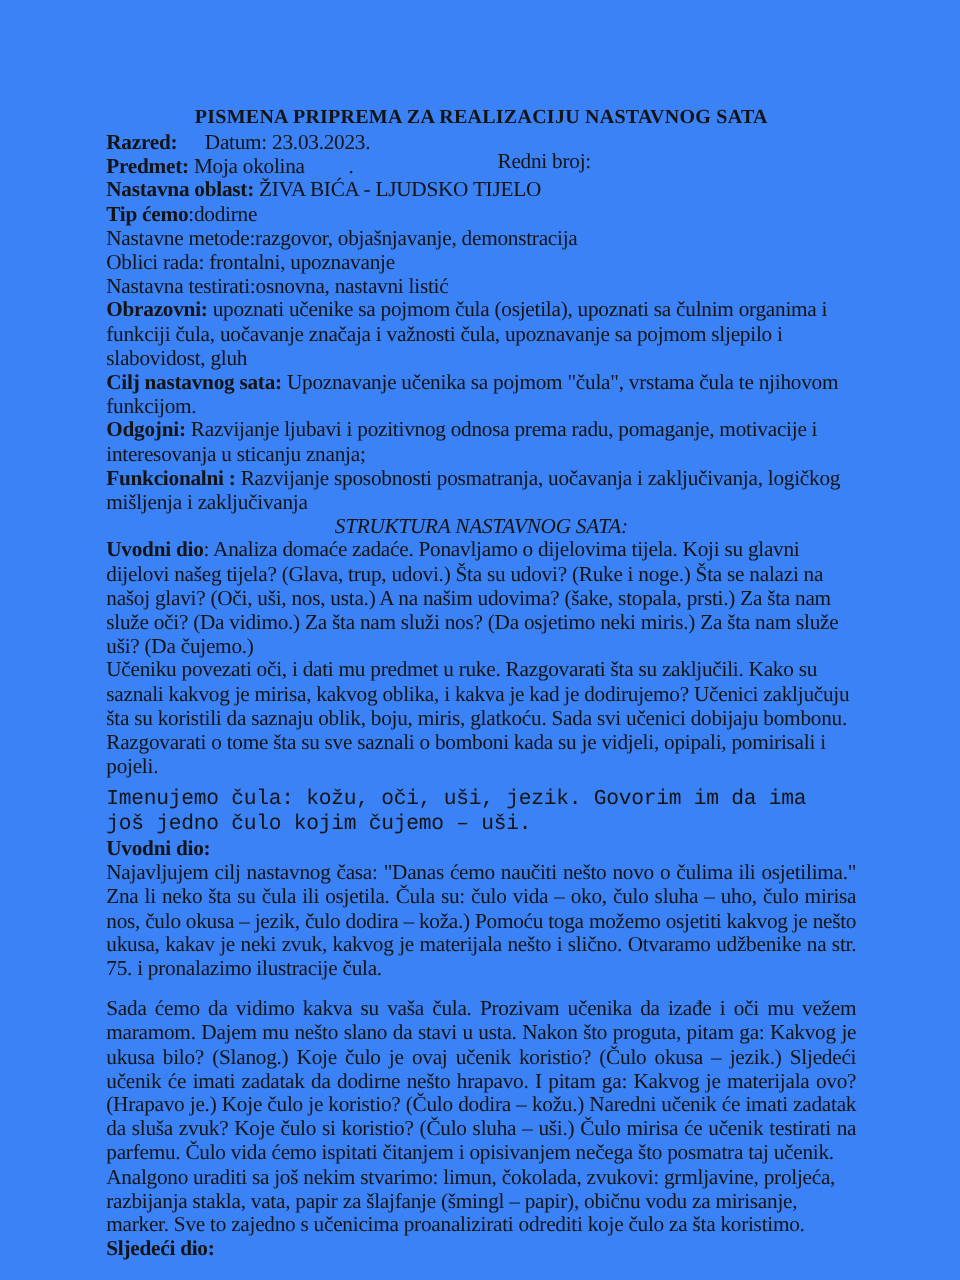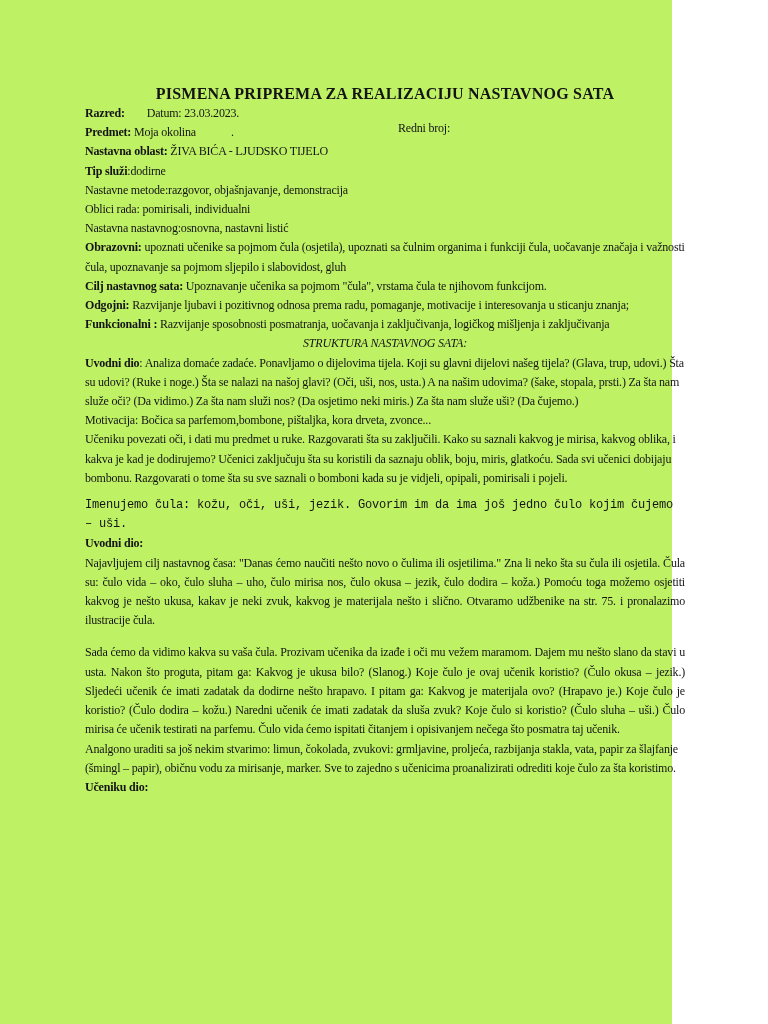--- a/index.html
+++ b/index.html
@@ -3,32 +3,32 @@
 <meta charset="utf-8">
 <style>
   html,body{margin:0;padding:0;}
   body{
     width:768px;height:1024px;
     background:#ffffff;
     font-family:"Liberation Serif", serif;
     color:#141414;
     overflow:hidden;
   }
-  .page{position:absolute;left:0;top:0;width:672px;height:1024px;background:#bef264;}
+  .page{position:absolute;left:0;top:0;width:768px;height:1024px;background:#3b82f6;}
   .content{position:absolute;left:85px;top:84px;width:600px;}
   .doc-title{
     font-weight:bold;
     text-align:center;
     font-size:16px;
     letter-spacing:0.2px;
     line-height:19px;
     margin-bottom:1px;
   }
   .block{
-    font-size:12px;
+    font-size:17px;
     line-height:19.2px;
     letter-spacing:-0.2px;
     text-align:left;
   }
   .block.justify{text-align:justify;}
   .block.center{text-align:center;}
   .b{font-weight:bold;}
   .i{font-style:italic;text-align:right;}
   .meta{position:relative;}
   .meta-right{position:absolute;top:15px;}
@@ -36,33 +36,32 @@
 </head>
 <body>
 
 <div class="page">
   <div class="content">
     <div class="doc-title">PISMENA PRIPREMA ZA REALIZACIJU NASTAVNOG SATA</div>
     <div id="blocks">
         <div class="block meta"><span class="b">Razred:</span><span style="margin-left: 22px;">Datum:  23.03.2023.</span><span class="meta-right" style="left: 313px;">Redni broj:</span></div>
         <div class="block line"><span class="b">Predmet:</span><span> Moja okolina</span><span style="margin-left: 35px;">.</span></div>
         <div class="block line"><span class="b">Nastavna oblast:</span><span> ŽIVA BIĆA - LJUDSKO TIJELO</span></div>
-        <div class="block line"><span class="b">Tip služi</span><span>:dodirne</span></div>
+        <div class="block line"><span class="b">Tip ćemo</span><span>:dodirne</span></div>
         <div class="block line"><span>Nastavne metode:razgovor, objašnjavanje, demonstracija</span></div>
-        <div class="block line"><span>Oblici rada: pomirisali, individualni</span></div>
-        <div class="block line"><span>Nastavna nastavnog:osnovna, nastavni listić</span></div>
+        <div class="block line"><span>Oblici rada: frontalni, upoznavanje</span></div>
+        <div class="block line"><span>Nastavna testirati:osnovna, nastavni listić</span></div>
         <div class="block para"><span class="b">Obrazovni:</span><span> upoznati učenike sa pojmom čula (osjetila), upoznati sa čulnim organima i funkciji čula, uočavanje značaja i važnosti čula, upoznavanje sa pojmom sljepilo i slabovidost, gluh</span></div>
         <div class="block para"><span class="b">Cilj nastavnog sata:</span><span> Upoznavanje učenika sa pojmom "čula", vrstama čula te njihovom funkcijom.</span></div>
         <div class="block para"><span class="b">Odgojni:</span><span> Razvijanje ljubavi i pozitivnog odnosa prema radu, pomaganje, motivacije i interesovanja u sticanju znanja;</span></div>
         <div class="block para"><span class="b">Funkcionalni :</span><span> Razvijanje sposobnosti posmatranja, uočavanja i zaključivanja, logičkog mišljenja i zaključivanja</span></div>
         <div class="block line center"><span class="i">STRUKTURA NASTAVNOG SATA:</span></div>
         <div class="block para"><span class="b">Uvodni dio</span><span>: Analiza domaće zadaće. Ponavljamo o dijelovima tijela. Koji su glavni dijelovi našeg tijela? (Glava, trup, udovi.) Šta su udovi? (Ruke i noge.) Šta se nalazi na našoj glavi? (Oči, uši, nos, usta.) A na našim udovima? (šake, stopala, prsti.) Za šta nam služe oči? (Da vidimo.) Za šta nam služi nos? (Da osjetimo neki miris.) Za šta nam služe uši? (Da čujemo.)</span></div>
-        <div class="block line"><span>Motivacija: Bočica sa parfemom,bombone, pištaljka, kora drveta, zvonce...</span></div>
         <div class="block para"><span>Učeniku povezati oči, i dati mu predmet u ruke. Razgovarati šta su zaključili. Kako su saznali kakvog je mirisa, kakvog oblika, i kakva je kad je dodirujemo? Učenici zaključuju šta su koristili da saznaju oblik, boju, miris, glatkoću. Sada svi učenici dobijaju bombonu. Razgovarati o tome šta su sve saznali o bomboni kada su je vidjeli, opipali, pomirisali i pojeli.</span></div>
         <div class="block line" style="margin-top: 8px; font-family: Liberation Mono, monospace;"><span>Imenujemo čula: kožu, oči, uši, jezik. Govorim im da ima još jedno čulo kojim čujemo – uši.</span></div>
         <div class="block line"><span class="b">Uvodni dio:</span></div>
         <div class="block para justify"><span>Najavljujem cilj nastavnog časa: "Danas ćemo naučiti nešto novo o čulima ili osjetilima." Zna li neko šta su čula ili osjetila. Čula su: čulo vida – oko, čulo sluha – uho, čulo mirisa nos, čulo okusa – jezik, čulo dodira – koža.) Pomoću toga možemo osjetiti kakvog je nešto ukusa, kakav je neki zvuk, kakvog je materijala nešto i slično. Otvaramo udžbenike na str. 75. i pronalazimo ilustracije čula.</span></div>
         <div class="block para justify" style="margin-top: 13px;"><span>Sada ćemo da vidimo kakva su vaša čula. Prozivam učenika da izađe i oči mu vežem maramom. Dajem mu nešto slano da stavi u usta. Nakon što proguta, pitam ga: Kakvog je ukusa bilo? (Slanog.) Koje čulo je ovaj učenik koristio? (Čulo okusa – jezik.) Sljedeći učenik će imati zadatak da dodirne nešto hrapavo. I pitam ga: Kakvog je materijala ovo? (Hrapavo je.) Koje čulo je koristio? (Čulo dodira – kožu.) Naredni učenik će imati zadatak da sluša zvuk? Koje čulo si koristio? (Čulo sluha – uši.) Čulo mirisa će učenik testirati na parfemu. Čulo vida ćemo ispitati čitanjem i opisivanjem nečega što posmatra taj učenik.</span></div>
         <div class="block para"><span>Analgono uraditi sa još nekim stvarimo: limun, čokolada, zvukovi: grmljavine, proljeća, razbijanja stakla, vata, papir za šlajfanje (šmingl – papir), običnu vodu za mirisanje, marker. Sve to zajedno s učenicima proanalizirati odrediti koje čulo za šta koristimo.</span></div>
-        <div class="block line"><span class="b">Učeniku dio:</span></div>
+        <div class="block line"><span class="b">Sljedeći dio:</span></div>
       </div>
   </div>
 </div>
 
 </body></html>

